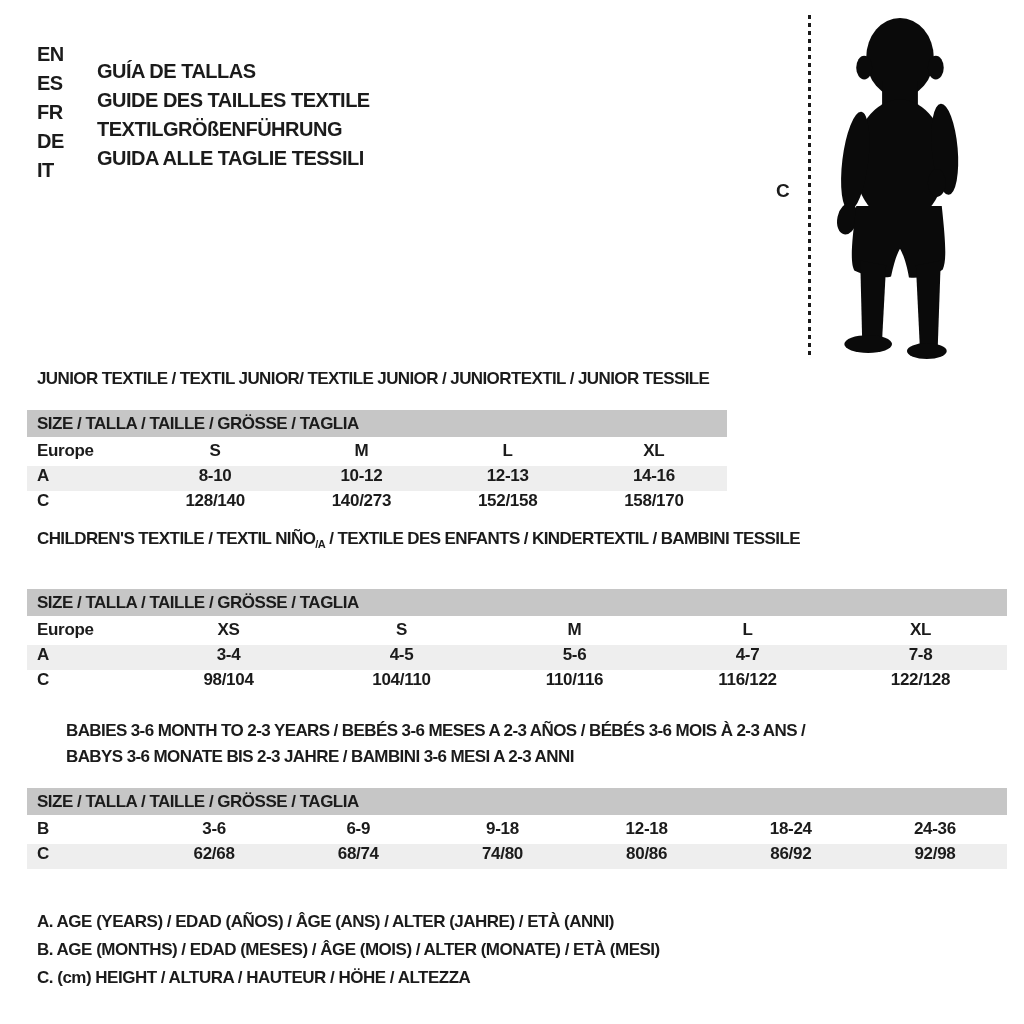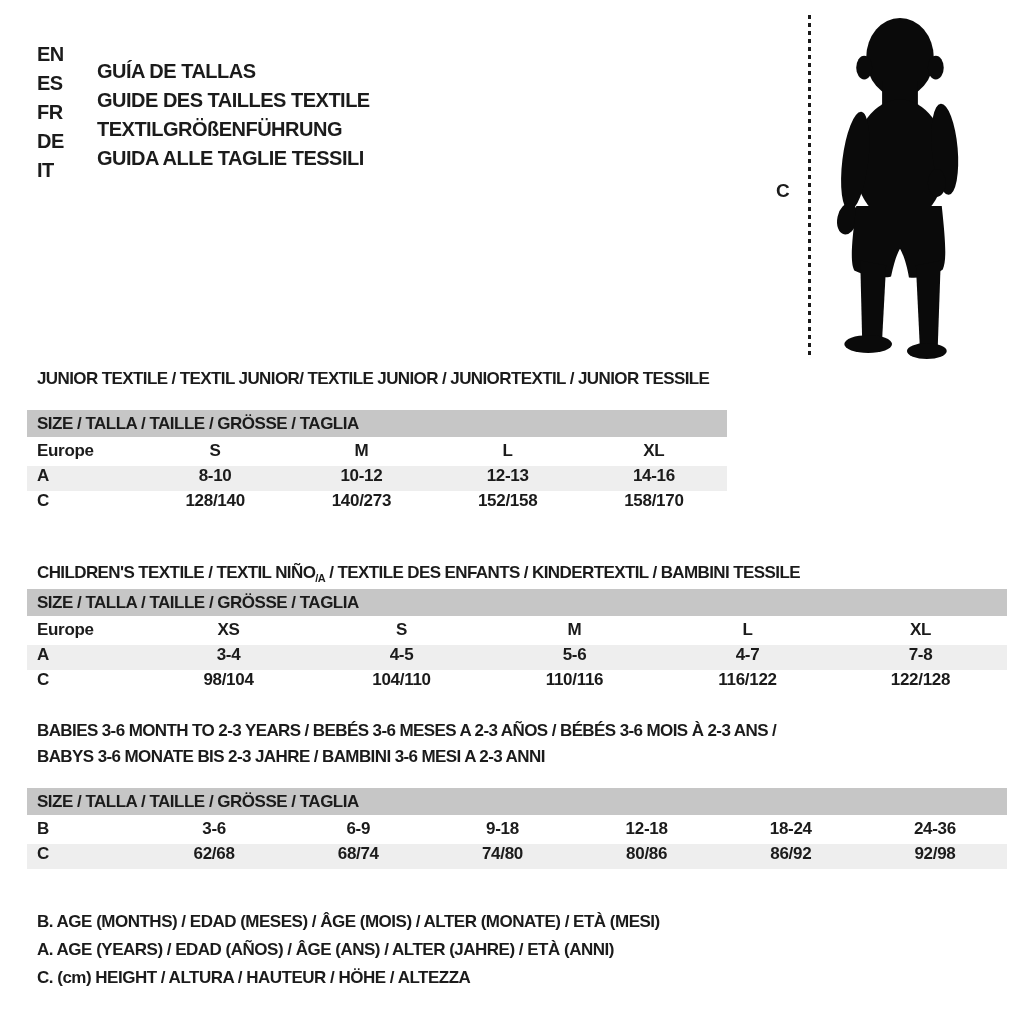--- a/index.html
+++ b/index.html
@@ -60,23 +60,23 @@
   }
   
   .legend{position:absolute;left:37px;top:908px;}
   .legend-line{
     height:28px;display:flex;align-items:center;
     font-size:17px;font-weight:bold;letter-spacing:-0.5px;white-space:nowrap;
   }
   
   #sec1-title{top:366px;}
   #table1{top:410px;}
-  #sec2-title{top:560px;}
+  #sec2-title{top:526px;}
   #table2{top:589px;}
-  #sec3-title{top:718px;}
+  #sec3-title{top:718px;margin-left:29px;}
   #table3{top:788px;}
 </style>
 </head>
 <body>
 
 <div class="languages">
     <div class="lang-row">
       <div class="lang-code">EN</div>
     </div>
     <div class="lang-row">
@@ -203,16 +203,16 @@
         <div class="tcell">68/74</div>
         <div class="tcell">74/80</div>
         <div class="tcell">80/86</div>
         <div class="tcell">86/92</div>
         <div class="tcell">92/98</div>
       </div>
     </div>
 </div>
 
 <div class="legend">
+    <div class="legend-line">A. AGE (YEARS) / EDAD (AÑOS) / ÂGE (ANS) / ALTER (JAHRE) / ETÀ (ANNI)</div>
     <div class="legend-line">B. AGE (MONTHS) / EDAD (MESES) / ÂGE (MOIS) / ALTER (MONATE) / ETÀ (MESI)</div>
-    <div class="legend-line">A. AGE (YEARS) / EDAD (AÑOS) / ÂGE (ANS) / ALTER (JAHRE) / ETÀ (ANNI)</div>
     <div class="legend-line">C. (cm) HEIGHT / ALTURA / HAUTEUR / HÖHE / ALTEZZA</div>
   </div>
 
 </body></html>

